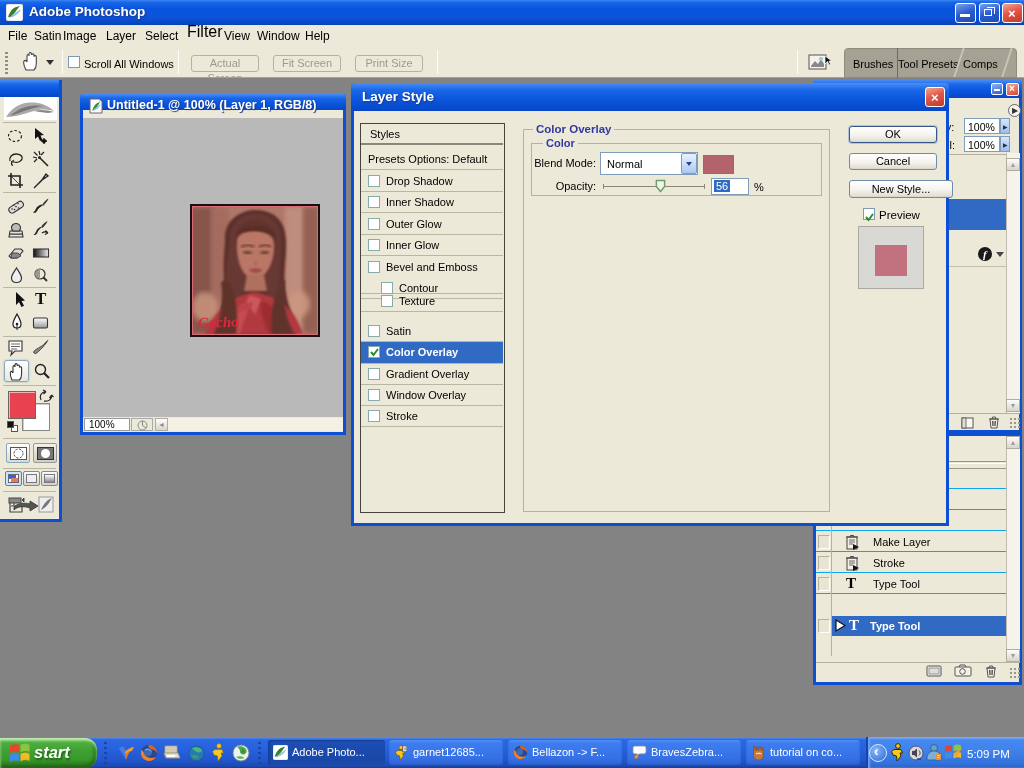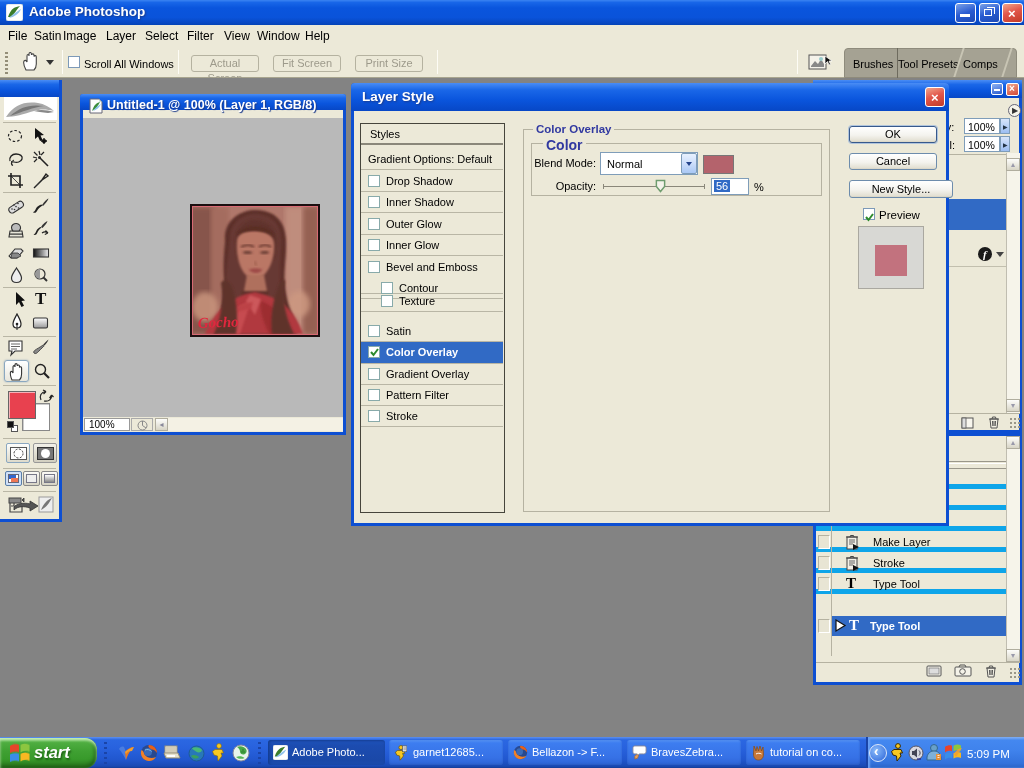--- a/index.html
+++ b/index.html
@@ -8,24 +8,24 @@
 #screen{position:relative;width:1024px;height:768px;background:#0369a1;overflow:hidden;}
 .vsep{position:absolute;top:50px;height:24px;width:1px;background:#b9b6a3;border-right:1px solid #fdfcf5;}
 .gbtn{position:absolute;top:55px;height:17px;border:1px solid #b5b2a0;border-radius:3px;background:#ece9d8;color:#9d9a8b;font-size:11px;text-align:center;line-height:15px;}
 .cb{position:absolute;width:12px;height:12px;background:#fff;border:1px solid #7c99b8;}
 .xpwin{position:absolute;border:3px solid #0d4fd2;background:#ece9d8;}
 .xptitle{position:absolute;background:linear-gradient(180deg,#4a8df5 0%,#1a67e8 25%,#0a55dd 60%,#0747c6 100%);}
 .xbtn{position:absolute;height:17px;border:1px solid #6d8cac;border-radius:3px;
  background:linear-gradient(180deg,#ffffff 0%,#f4f3ee 55%,#e3e0d3 92%,#d6d2c2 100%);
  font-size:11px;color:#000;text-align:center;line-height:15px;}
 .txt11{position:absolute;font-size:11px;color:#000;}
-.bluetx{position:absolute;font-size:14px;color:#3139a0;font-weight:bold;background:#ece9d8;padding:0 3px;}
+.bluetx{position:absolute;font-size:11px;color:#3139a0;font-weight:bold;background:#ece9d8;padding:0 3px;}
 .row{position:absolute;left:361px;width:142px;border-bottom:1px solid #b9b6a5;font-size:11px;color:#000;}
 .rcb{position:absolute;left:7px;top:4px;width:12px;height:12px;background:#fff;border:1px solid #8aa;}
-.hrow{position:absolute;left:816px;width:190px;height:20px;border-bottom:5px solid #0ea5e9;font-size:11px;}
+.hrow{position:absolute;left:816px;width:190px;height:20px;border-bottom:1px solid #0ea5e9;font-size:11px;}
 .hbox{position:absolute;left:2px;top:3px;width:12px;height:14px;background:#e8e5d4;border:1px solid #b5b2a0;border-right:1px solid #fff;border-bottom:1px solid #fff;}
 .tbtn{position:absolute;top:740px;height:25px;border-radius:3px;font-size:11px;color:#fff;
  background:linear-gradient(180deg,#5591f2 0%,#3d7df0 12%,#3671e6 70%,#2e64d6 100%);box-shadow:inset 0 -1px 2px #2a5cc0;}
 .tbtn .lbl{position:absolute;left:24px;top:6px;white-space:nowrap;}
 .sep23{position:absolute;left:3px;width:53px;height:1px;background:#b9b6a5;}
 </style></head>
 <body>
 <div id="screen">
 
  <div class="abs" style="left:0;top:0;width:1024px;height:25px;background:linear-gradient(180deg,#3b84f2 0%,#1866e8 10%,#0a55dd 32%,#0a53da 70%,#0747c2 92%,#0342b6 100%);"></div>
@@ -45,21 +45,21 @@
  <div class="abs" style="left:1002px;top:3px;width:21px;height:20px;border:1px solid #fff;border-radius:3px;background:linear-gradient(160deg,#f0a68c 0%,#e2574b 45%,#c23a28 100%);">
       <span class="abs" style="left:5px;top:2px;font-size:13px;color:#fff;font-weight:bold">×</span>
     </div>
 
  <div class="abs" style="left:0;top:25px;width:1024px;height:21px;background:#ece9d8;"></div>
  <span class="txt11" style="left:8px;top:29px;font-size:12px">File</span>
  <span class="txt11" style="left:34px;top:29px;font-size:12px">Satin</span>
  <span class="txt11" style="left:63px;top:29px;font-size:12px">Image</span>
  <span class="txt11" style="left:106px;top:29px;font-size:12px">Layer</span>
  <span class="txt11" style="left:145px;top:29px;font-size:12px">Select</span>
- <span class="txt11" style="left:187px;top:29px;font-size:12px">Filter</span>
+ <span class="txt11" style="left:187px;top:23px;font-size:16px">Filter</span>
  <span class="txt11" style="left:224px;top:29px;font-size:12px">View</span>
  <span class="txt11" style="left:257px;top:29px;font-size:12px">Window</span>
  <span class="txt11" style="left:305px;top:29px;font-size:12px">Help</span>
 
  <div class="abs" style="left:0;top:46px;width:1024px;height:32px;background:#ece9d8;border-bottom:1px solid #a8a58f;"></div>
  <div class="abs" style="left:5px;top:52px;width:3px;height:22px;background-image:repeating-linear-gradient(180deg,#948e78 0 2px,#ece9d8 2px 4px);"></div>
  <svg class="abs" style="left:22px;top:52px" width="18" height="19" viewBox="0 0 18 19">
       <path d="M4 18 C2 14 1 11 2 9 C3 8 4 8 5 10 L5 4 C5 2 7 2 7 4 L7 2 C7 0 9.4 0 9.4 2 L9.5 3 C9.7 1.4 12 1.5 12 3.2 L12 4.5 C12.4 3.2 14.3 3.4 14.3 5 L14.3 12 C14.3 15 13 17 12 18 Z" fill="#fff" stroke="#444" stroke-width="1.1"></path>
     </svg>
  <div class="abs" style="left:46px;top:60px;border-left:4px solid transparent;border-right:4px solid transparent;border-top:5px solid #333"></div>
@@ -437,21 +437,21 @@
         </div>
   </div>
   <div id="dlgbody" class="abs" style="left:0;top:25px;width:592px;height:412px;background:#ece9d8;"></div>
  </div>
 
  <div class="abs" style="left:360px;top:123px;width:145px;height:390px;border:1px solid #46453c;background:#ece9d8;"></div>
  <div class="row" style="top:124px;height:21px;border-bottom:2px solid #8a877a;">
       <span class="abs" style="left:9px;top:4px">Styles</span>
     </div>
  <div class="row" style="top:147px;height:23px;">
-      <span class="abs" style="left:7px;top:6px">Gradient Options: Default</span>
+      <span class="abs" style="left:7px;top:6px">Presets Options: Default</span>
     </div>
  <div class="row" style="top:171px;height:21px;">
       <div class="rcb"></div>
       <span class="abs" style="left:25px;top:4px">Drop Shadow</span>
     </div>
  <div class="row" style="top:192px;height:21px;">
       <div class="rcb"></div>
       <span class="abs" style="left:25px;top:4px">Inner Shadow</span>
     </div>
  <div class="row" style="top:214px;height:21px;">
@@ -483,21 +483,21 @@
           <path d="M2 5 L4.5 8 L9 2" fill="none" stroke="#2c8a2c" stroke-width="2"></path>
         </svg></div>
       <span class="abs" style="left:25px;top:4px">Color Overlay</span>
     </div>
  <div class="row" style="top:364px;height:21px;">
       <div class="rcb"></div>
       <span class="abs" style="left:25px;top:4px">Gradient Overlay</span>
     </div>
  <div class="row" style="top:385px;height:21px;">
       <div class="rcb"></div>
-      <span class="abs" style="left:25px;top:4px">Pattern Filter</span>
+      <span class="abs" style="left:25px;top:4px">Window Overlay</span>
     </div>
  <div class="row" style="top:406px;height:21px;">
       <div class="rcb"></div>
       <span class="abs" style="left:25px;top:4px">Stroke</span>
     </div>
 
  <div class="abs" style="left:523px;top:129px;width:307px;height:383px;border:1px solid #b5b2a1;"></div>
  <span class="bluetx" style="left:533px;top:123px;font-size:11.5px;">Color Overlay</span>
  <div class="abs" style="left:531px;top:143px;width:291px;height:53px;border:1px solid #b5b2a1;"></div>
  <span class="bluetx" style="left:543px;top:137px;">Color</span>

